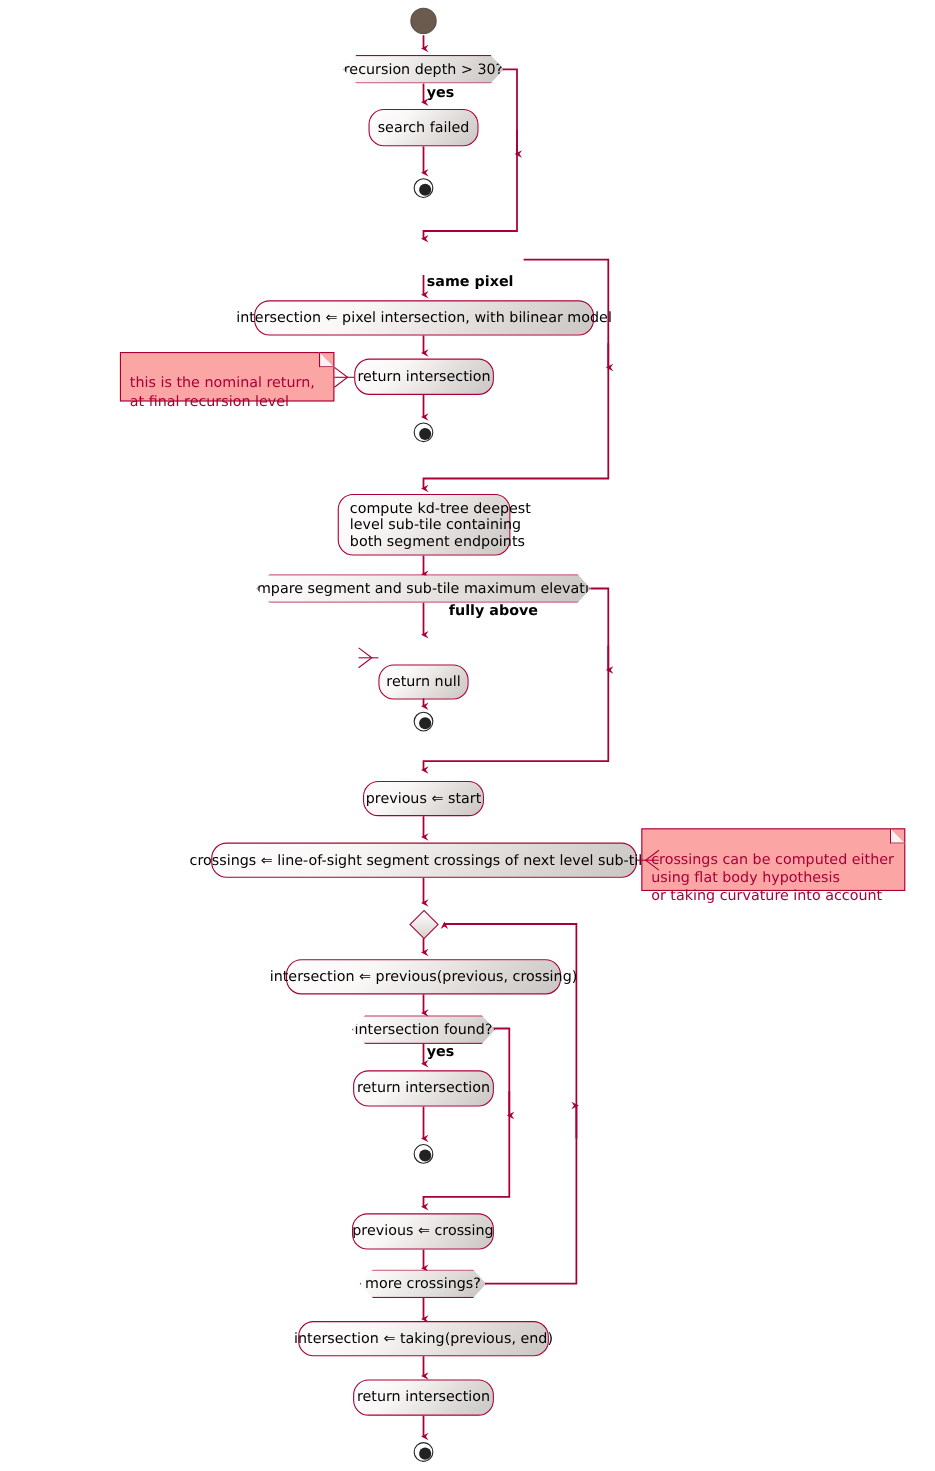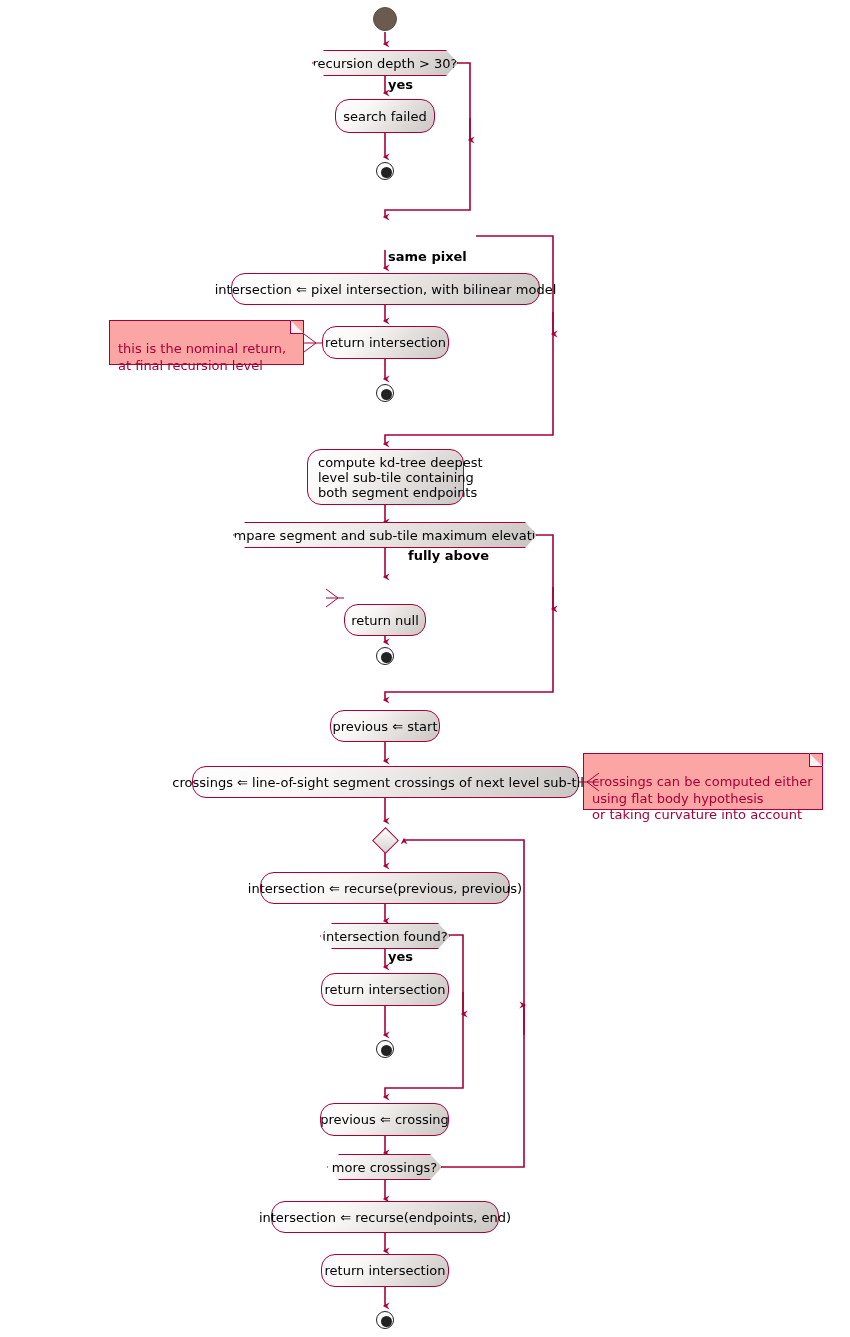--- a/index.html
+++ b/index.html
@@ -250,36 +250,36 @@
 or taking curvature into account<span class="fold"></span></div>
   <svg class="wires" viewBox="0 0 850 1337">
     <g stroke="#A80036" stroke-width="1" fill="none">
       <path d="M579,782 L599,782"></path>
       <path d="M599,773 L587,782 L599,791"></path>
     </g>
   </svg>
 
   <div class="node merge-diamond" style="left:376px; top:831px; width:19px; height:19px;"></div>
 
-  <div class="node activity" style="left:260px; top:872px; width:250px; height:32px;">intersection ⇐ recurse(previous, previous)</div>
+  <div class="node activity" style="left:260px; top:872px; width:250px; height:32px;">intersection ⇐ previous(previous, crossing)</div>
 
   <div class="node decision" style="left:320px; top:923px; width:130px; height:26px;">intersection found?</div>
   <div class="label" style="left:388px; top:950px;">yes</div>
 
   <div class="node activity" style="left:321px; top:973px; width:128px; height:33px;">return intersection</div>
 
   <div class="node end-node" style="left:376px; top:1040px; width:18px; height:18px;">
     <div class="inner"></div>
   </div>
 
   <div class="node activity" style="left:320px; top:1103px; width:129px; height:33px;">previous ⇐ crossing</div>
 
   <div class="node decision" style="left:327px; top:1154px; width:115px; height:26px;">more crossings?</div>
 
-  <div class="node activity" style="left:271px; top:1201px; width:228px; height:32px;">intersection ⇐ recurse(endpoints, end)</div>
+  <div class="node activity" style="left:271px; top:1201px; width:228px; height:32px;">intersection ⇐ taking(previous, end)</div>
 
   <div class="node activity" style="left:321px; top:1254px; width:128px; height:33px;">return intersection</div>
 
   <div class="node end-node" style="left:376px; top:1311px; width:18px; height:18px;">
     <div class="inner"></div>
   </div>
 
 </div>
 
 </body></html>

